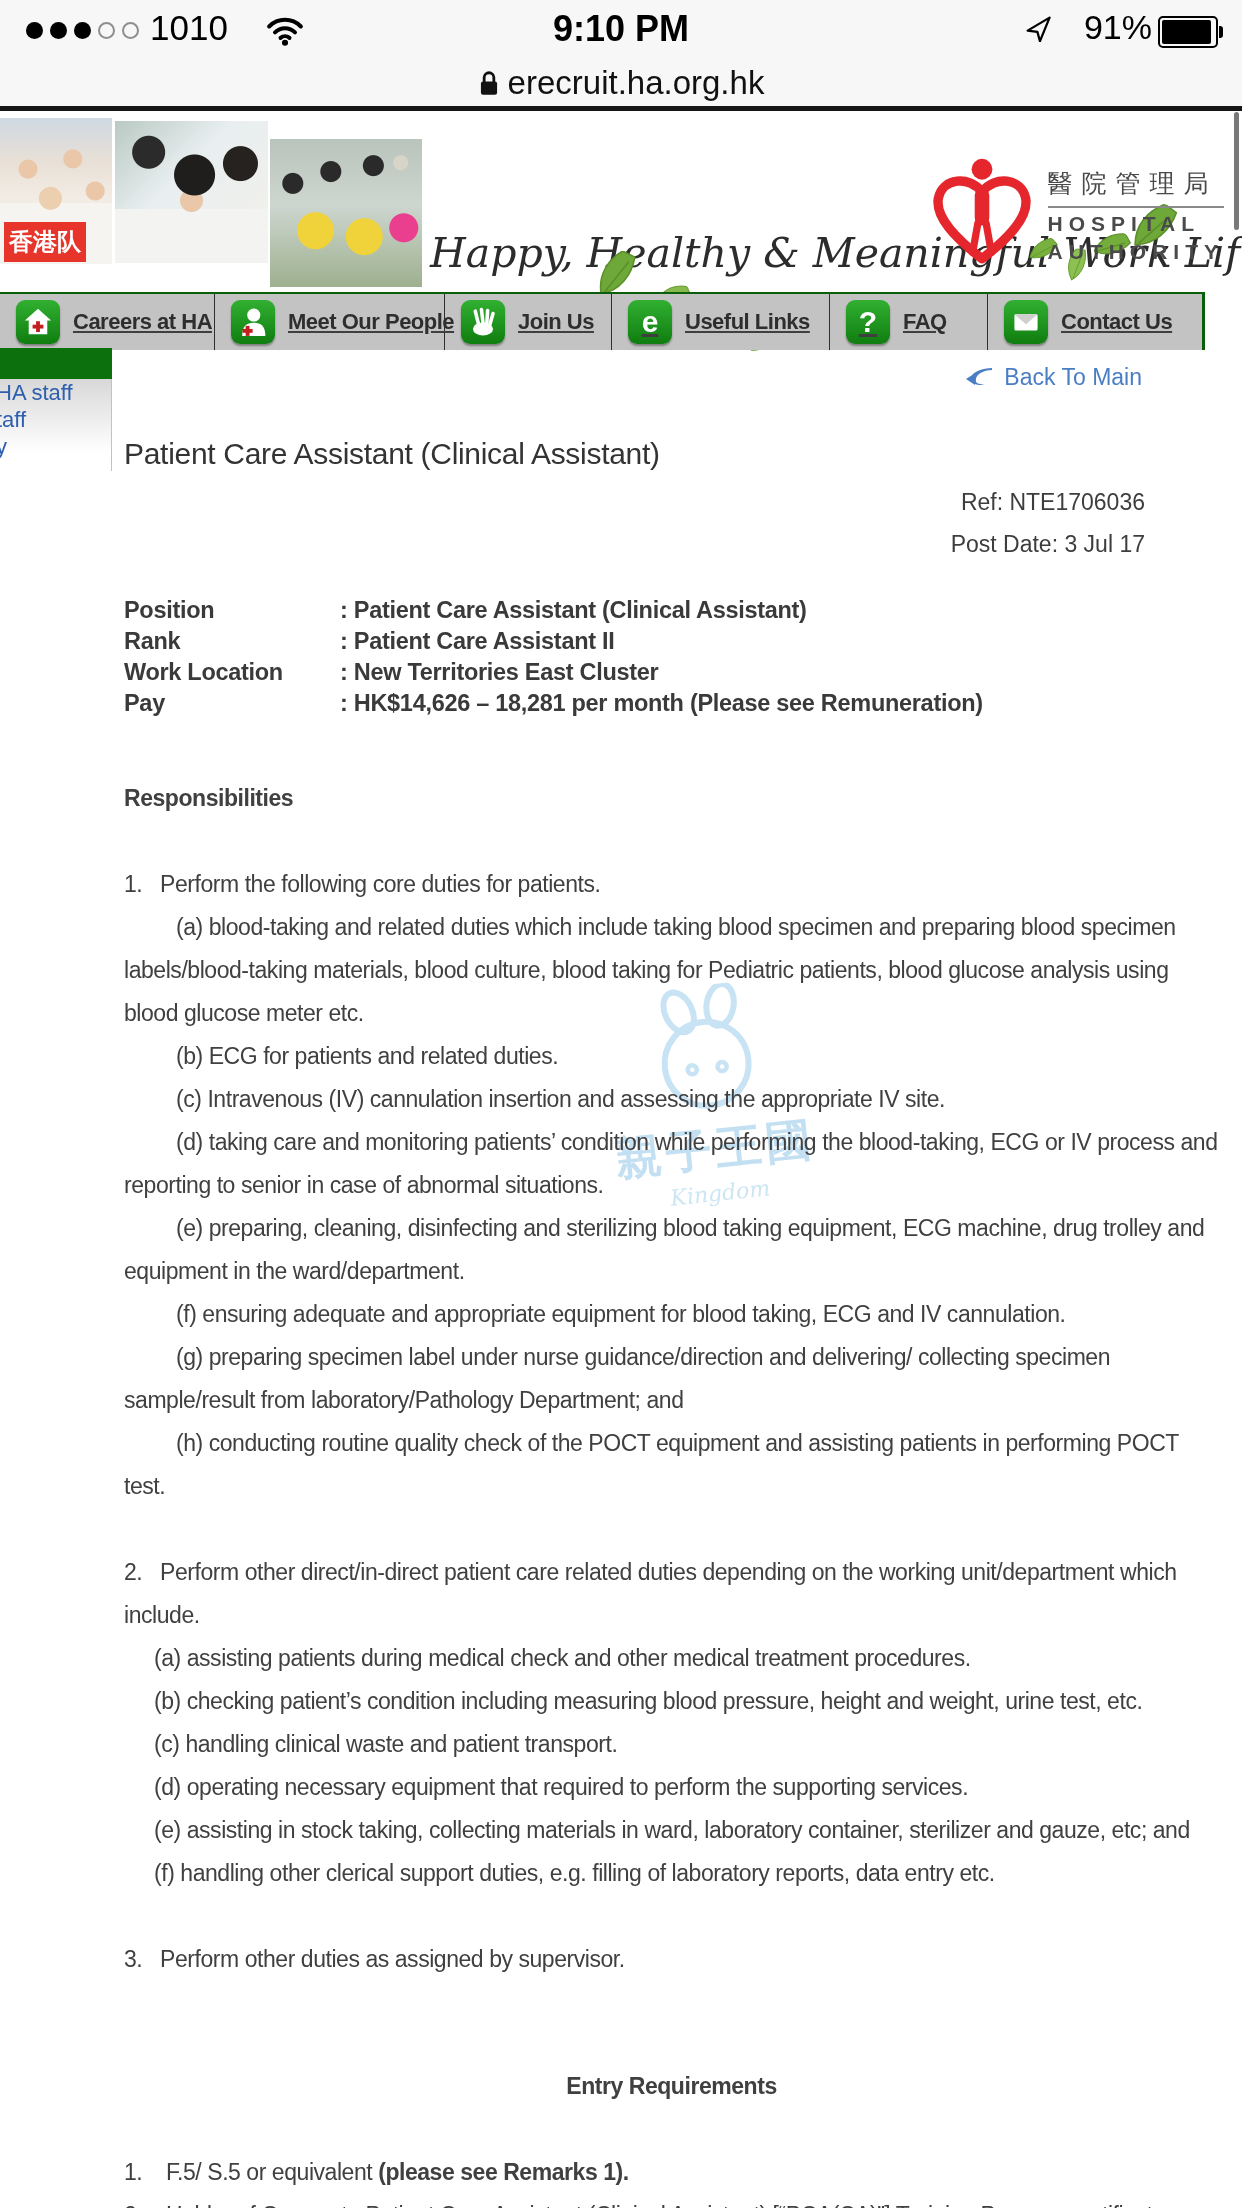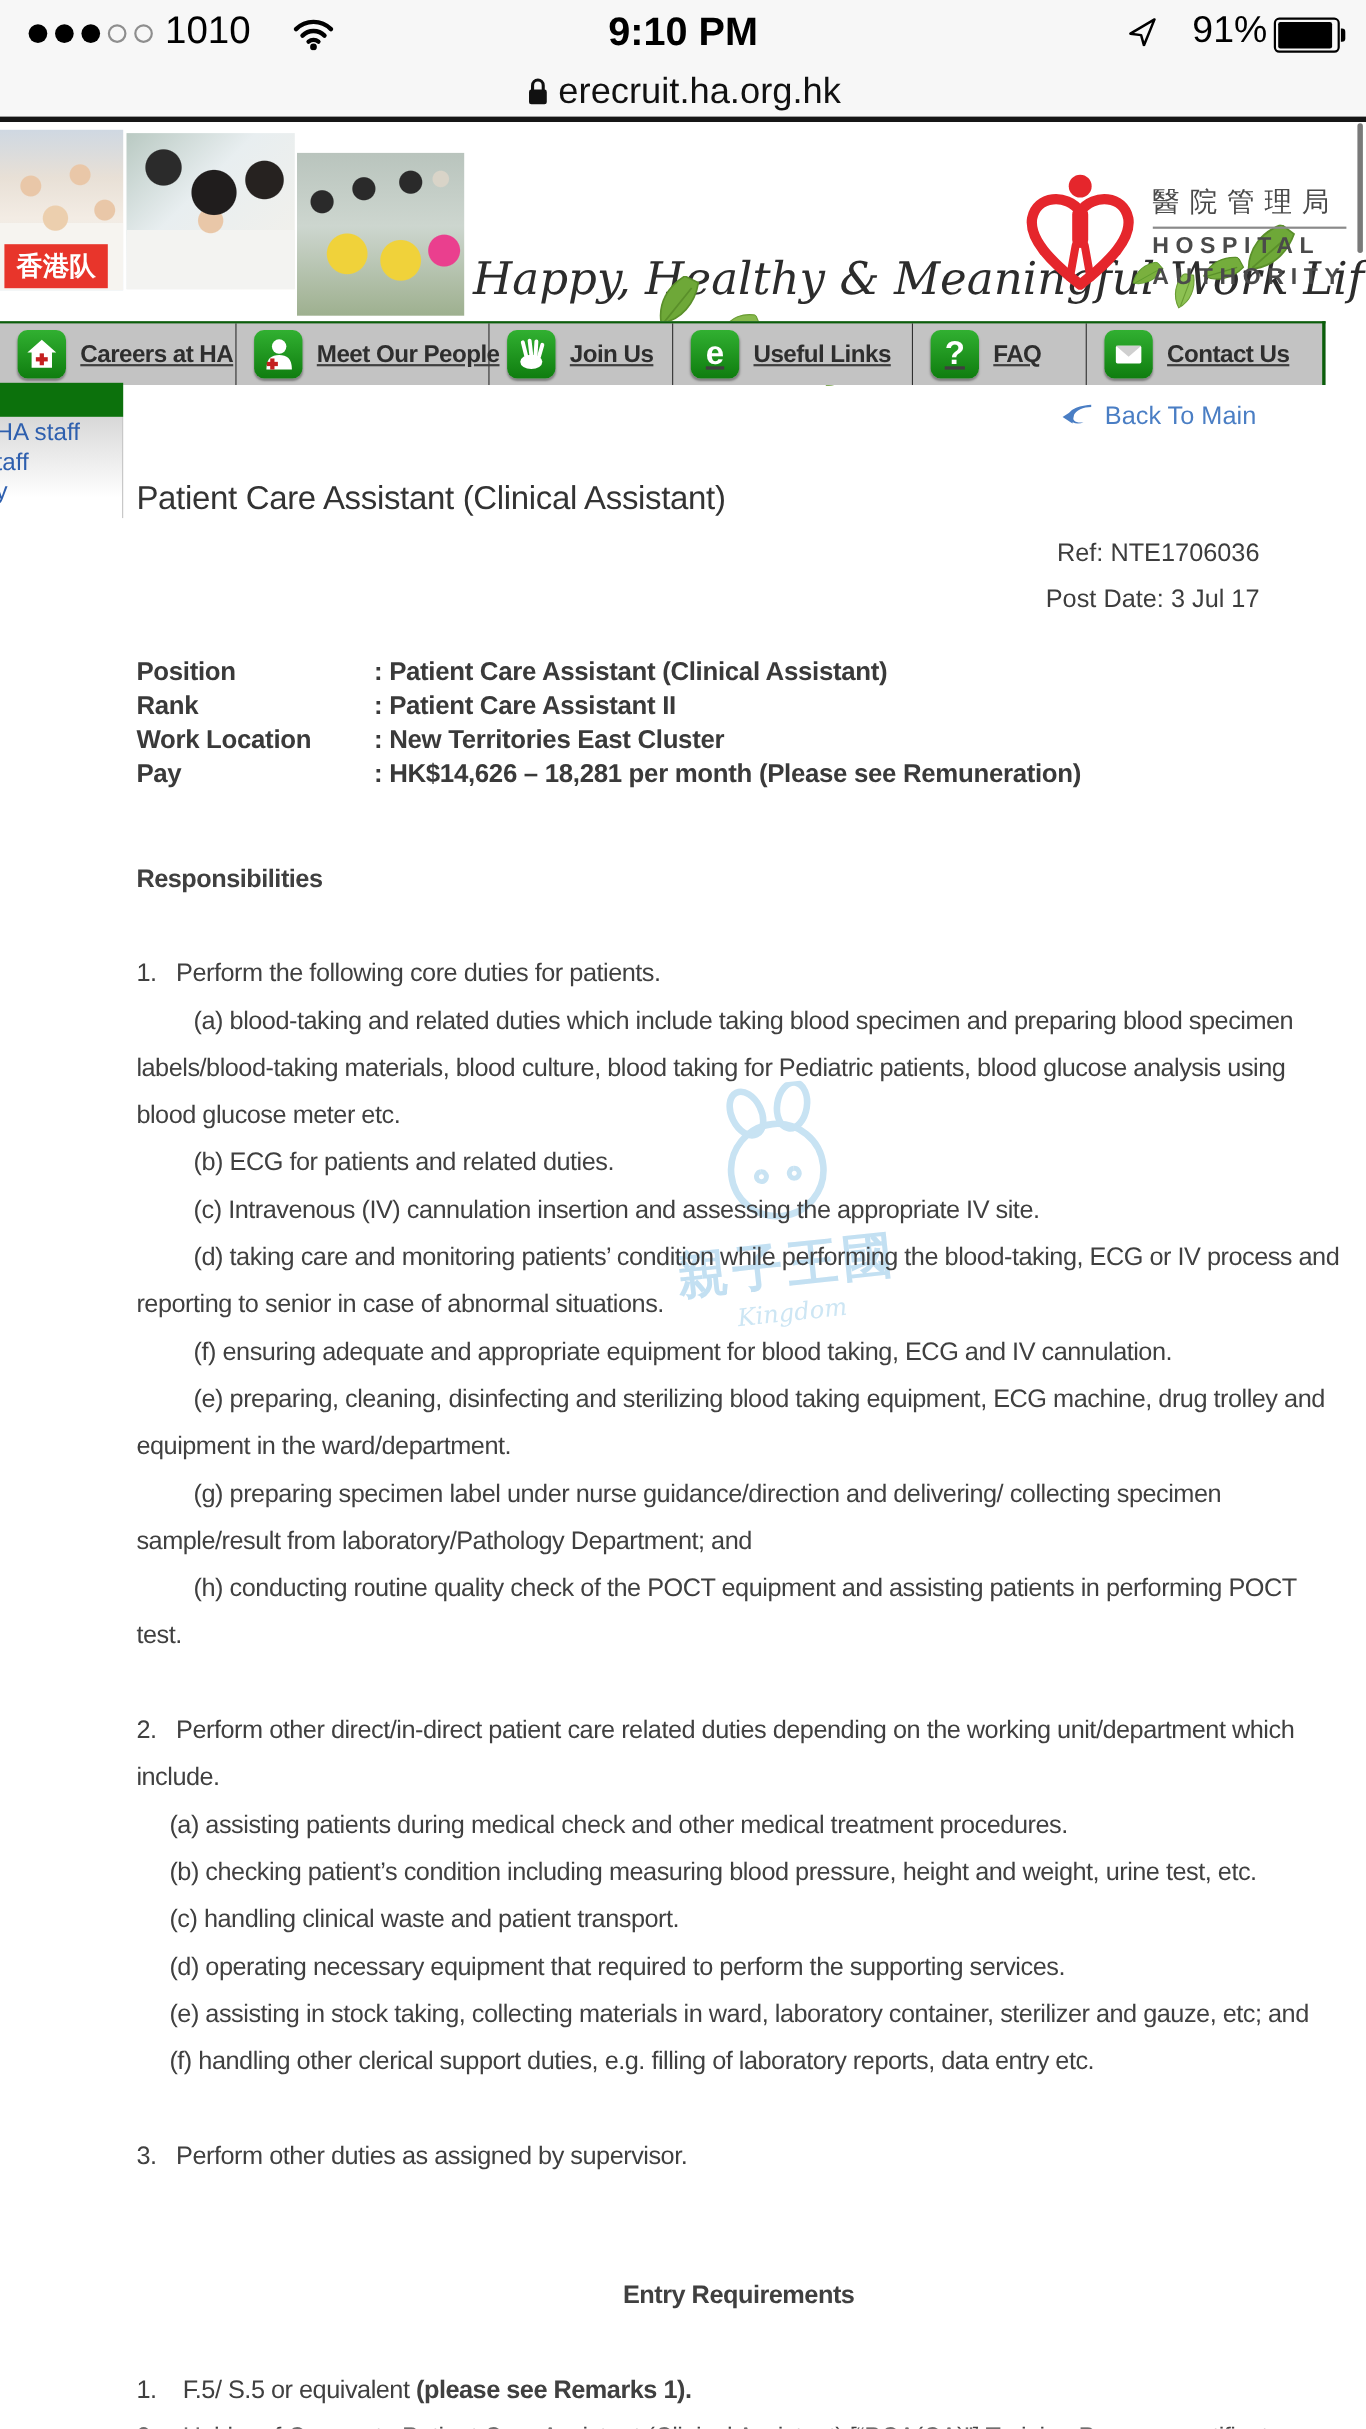--- a/index.html
+++ b/index.html
@@ -29,21 +29,21 @@
   .photo{position:absolute;overflow:hidden;}
   #photo-1{left:0;top:7px;width:112px;height:146px;
     background:linear-gradient(180deg,#cfd8e2 0%,#e8e0d6 30%,#f3ece4 55%,#dfe8f0 100%);}
   #photo-1:before{content:"";position:absolute;inset:0;
     background:radial-gradient(circle at 25% 35%,#e9c7a8 0 9px,transparent 10px),
                radial-gradient(circle at 65% 28%,#e9c7a8 0 9px,transparent 10px),
                radial-gradient(circle at 45% 55%,#eccfae 0 11px,transparent 12px),
                radial-gradient(circle at 85% 50%,#e9c7a8 0 9px,transparent 10px),
                linear-gradient(180deg,transparent 58%,#f6f4f0 58%),
                radial-gradient(circle at 20% 75%,#e23b30 0 6px,transparent 7px);}
-  #photo-1 .sign{position:absolute;left:4px;bottom:2px;width:94px;height:40px;background:#e8352b;
+  #photo-1 .sign{position:absolute;left:4px;bottom:2px;width:82px;height:40px;background:#e8352b;
     color:#fff;font-weight:bold;font-size:24px;display:flex;align-items:center;justify-content:center;text-align:center;}
   #photo-2{left:115px;top:10px;width:153px;height:142px;
     background:linear-gradient(135deg,#b9c9c2 0%,#e8eef0 40%,#f4f1ea 100%);}
   #photo-2:before{content:"";position:absolute;inset:0;
     background:radial-gradient(circle at 22% 22%,#2b2b2b 0 16px,transparent 17px),
                radial-gradient(circle at 52% 38%,#201d1d 0 20px,transparent 21px),
                radial-gradient(circle at 82% 30%,#262220 0 17px,transparent 18px),
                radial-gradient(circle at 50% 56%,#e9c7a8 0 11px,transparent 12px),
                linear-gradient(180deg,transparent 62%,#f3f3f1 62%),
                radial-gradient(circle at 60% 82%,#e8d9a8 0 14px,transparent 15px);}
@@ -317,22 +317,22 @@
       <span>: HK$14,626 – 18,281 per month (Please see Remuneration)</span>
     </div>
   </div>
   <div id="content-blocks">
       <div class="cb cb-h ind0 sp2"><span class="bold">Responsibilities</span></div>
       <div class="cb cb-p ind0 sp1"><span>1.&nbsp;&nbsp;&nbsp;Perform the following core duties for patients.</span></div>
       <div class="cb cb-p ind1 sp0"><span>(a) blood-taking and related duties which include taking blood specimen and preparing blood specimen labels/blood-taking materials, blood culture, blood taking for Pediatric patients, blood glucose analysis using blood glucose meter etc.</span></div>
       <div class="cb cb-p ind1 sp0"><span>(b) ECG for patients and related duties.</span></div>
       <div class="cb cb-p ind1 sp0"><span>(c) Intravenous (IV) cannulation insertion and assessing the appropriate IV site.</span></div>
       <div class="cb cb-p ind1 sp0"><span>(d) taking care and monitoring patients’ condition while performing the blood-taking, ECG or IV process and reporting to senior in case of abnormal situations.</span></div>
+      <div class="cb cb-p ind1 sp0"><span>(e) preparing, cleaning, disinfecting and sterilizing blood taking equipment, ECG machine, drug trolley and equipment in the ward/department.</span></div>
       <div class="cb cb-p ind1 sp0"><span>(f) ensuring adequate and appropriate equipment for blood taking, ECG and IV cannulation.</span></div>
-      <div class="cb cb-p ind1 sp0"><span>(e) preparing, cleaning, disinfecting and sterilizing blood taking equipment, ECG machine, drug trolley and equipment in the ward/department.</span></div>
       <div class="cb cb-p ind1 sp0"><span>(g) preparing specimen label under nurse guidance/direction and delivering/ collecting specimen sample/result from laboratory/Pathology Department; and</span></div>
       <div class="cb cb-p ind1 sp0"><span>(h) conducting routine quality check of the POCT equipment and assisting patients in performing POCT test.</span></div>
       <div class="cb cb-p ind0 sp1"><span>2.&nbsp;&nbsp;&nbsp;Perform other direct/in-direct patient care related duties depending on the working unit/department which include.</span></div>
       <div class="cb cb-p ind2 sp0"><span>(a) assisting patients during medical check and other medical treatment procedures.</span></div>
       <div class="cb cb-p ind2 sp0"><span>(b) checking patient’s condition including measuring blood pressure, height and weight, urine test, etc.</span></div>
       <div class="cb cb-p ind2 sp0"><span>(c) handling clinical waste and patient transport.</span></div>
       <div class="cb cb-p ind2 sp0"><span>(d) operating necessary equipment that required to perform the supporting services.</span></div>
       <div class="cb cb-p ind2 sp0"><span>(e) assisting in stock taking, collecting materials in ward, laboratory container, sterilizer and gauze, etc; and</span></div>
       <div class="cb cb-p ind2 sp0"><span>(f) handling other clerical support duties, e.g. filling of laboratory reports, data entry etc.</span></div>
       <div class="cb cb-p ind0 sp1"><span>3.&nbsp;&nbsp;&nbsp;Perform other duties as assigned by supervisor.</span></div>

